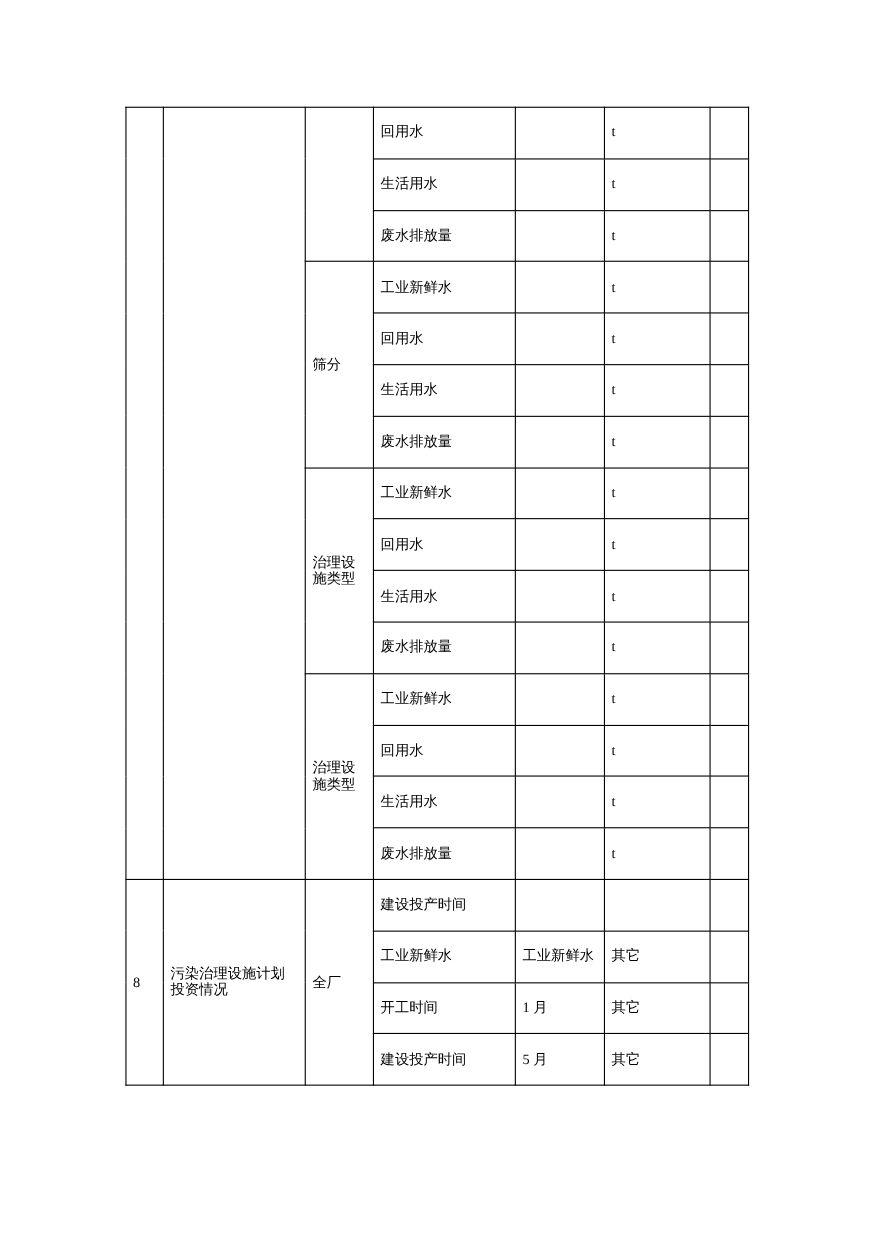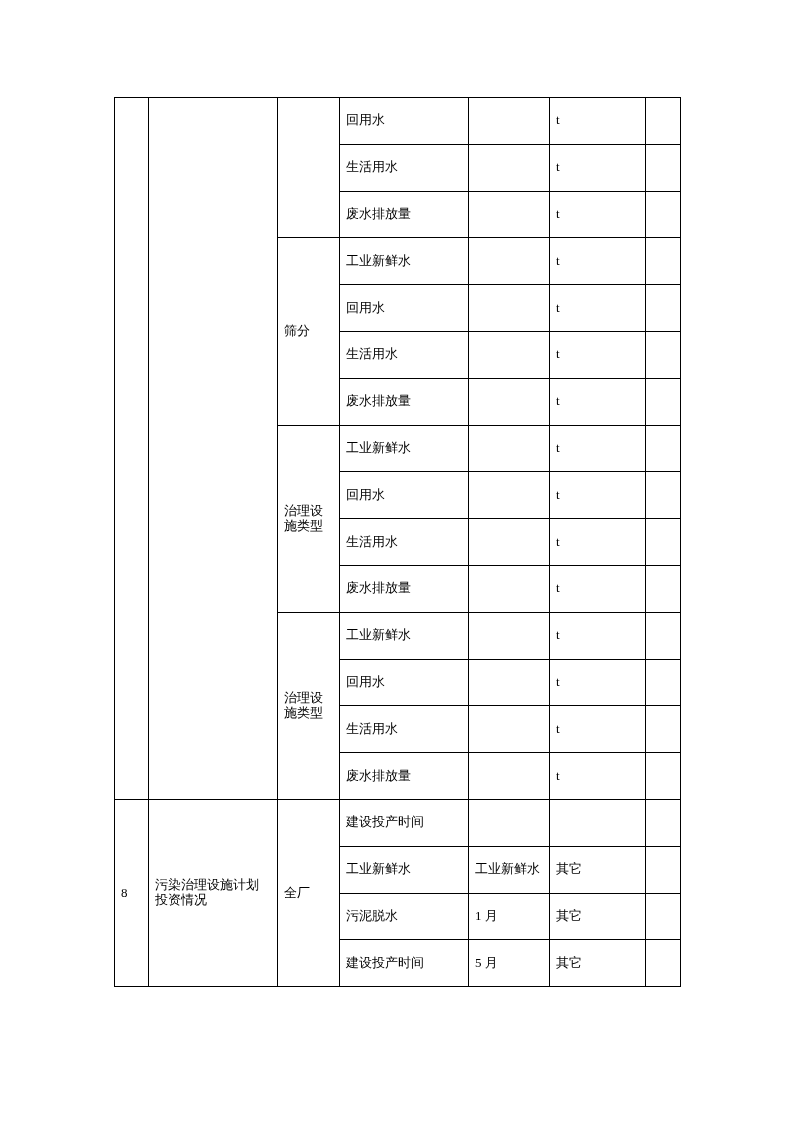--- a/index.html
+++ b/index.html
@@ -168,21 +168,21 @@
         <td class="c-unit"></td>
         <td class="c-x"></td>
       </tr>
       <tr class="rw">
         <td class="c-item">工业新鲜水</td>
         <td class="c-val">工业新鲜水</td>
         <td class="c-unit">其它</td>
         <td class="c-x"></td>
       </tr>
       <tr class="rw">
-        <td class="c-item">污泥脱水</td>
+        <td class="c-item">开工时间</td>
         <td class="c-val">1 月</td>
         <td class="c-unit">其它</td>
         <td class="c-x"></td>
       </tr>
       <tr class="rw">
         <td class="c-item">建设投产时间</td>
         <td class="c-val">5 月</td>
         <td class="c-unit">其它</td>
         <td class="c-x"></td>
       </tr>

